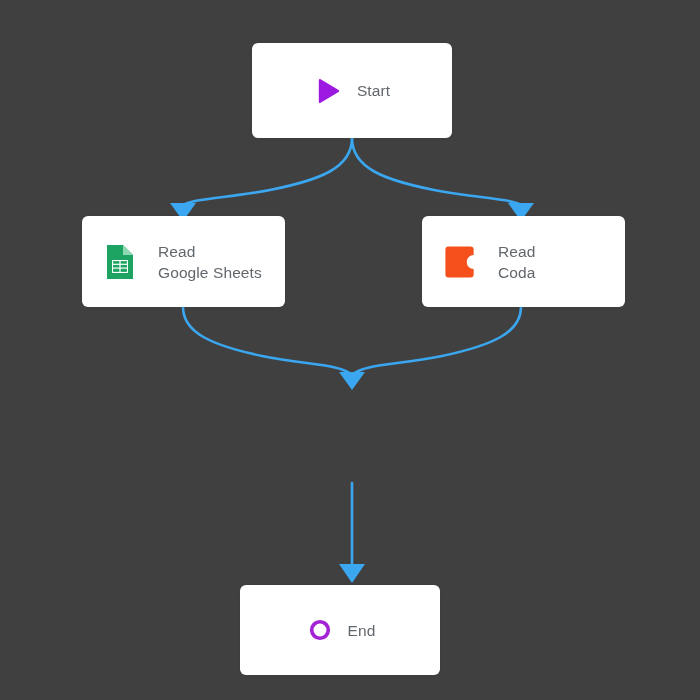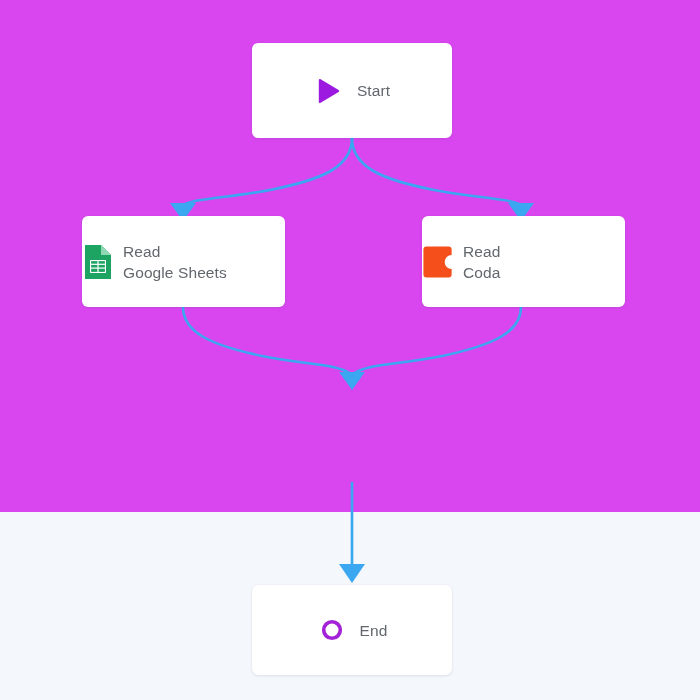--- a/index.html
+++ b/index.html
@@ -9,22 +9,22 @@
   body {
     width: 700px;
     height: 700px;
     background: #f4f7fb;
     font-family: "Liberation Sans", sans-serif;
     overflow: hidden;
   }
   #canvas {
     position: relative;
     width: 700px;
-    height: 512px;
-    background: #d946ef;
+    height: 700px;
+    background: #404040;
   }
   #edges {
     position: absolute;
     left: 0;
     top: 0;
     width: 700px;
     height: 700px;
     pointer-events: none;
   }
   .node {
@@ -60,29 +60,30 @@
   }
   .node-label.single {
     line-height: 19px;
   }
 
   
   #node-start { left: 252px; top: 43px;  width: 200px; height: 95px; }
   #node-sheets{ left: 82px;  top: 216px; width: 203px; height: 91px; }
   #node-coda  { left: 422px; top: 216px; width: 203px; height: 91px; }
   #node-join  { left: 252px; top: 391px; width: 200px; height: 92px; }
-  #node-end   { left: 252px; top: 585px; width: 200px; height: 90px; }
+  #node-end   { left: 240px; top: 585px; width: 200px; height: 90px; }
 
   
   #node-sheets .node-inner,
   #node-coda .node-inner {
     width: 100%;
+    padding-left: 22px;
     box-sizing: border-box;
     justify-content: flex-start;
-    gap: 9px;
+    gap: 22px;
   }
   #node-sheets .node-icon,
   #node-coda .node-icon { width: 32px; height: 38px; }
 </style>
 </head>
 <body>
 
 <div id="canvas">
 
   <svg id="edges" viewBox="0 0 700 700">

